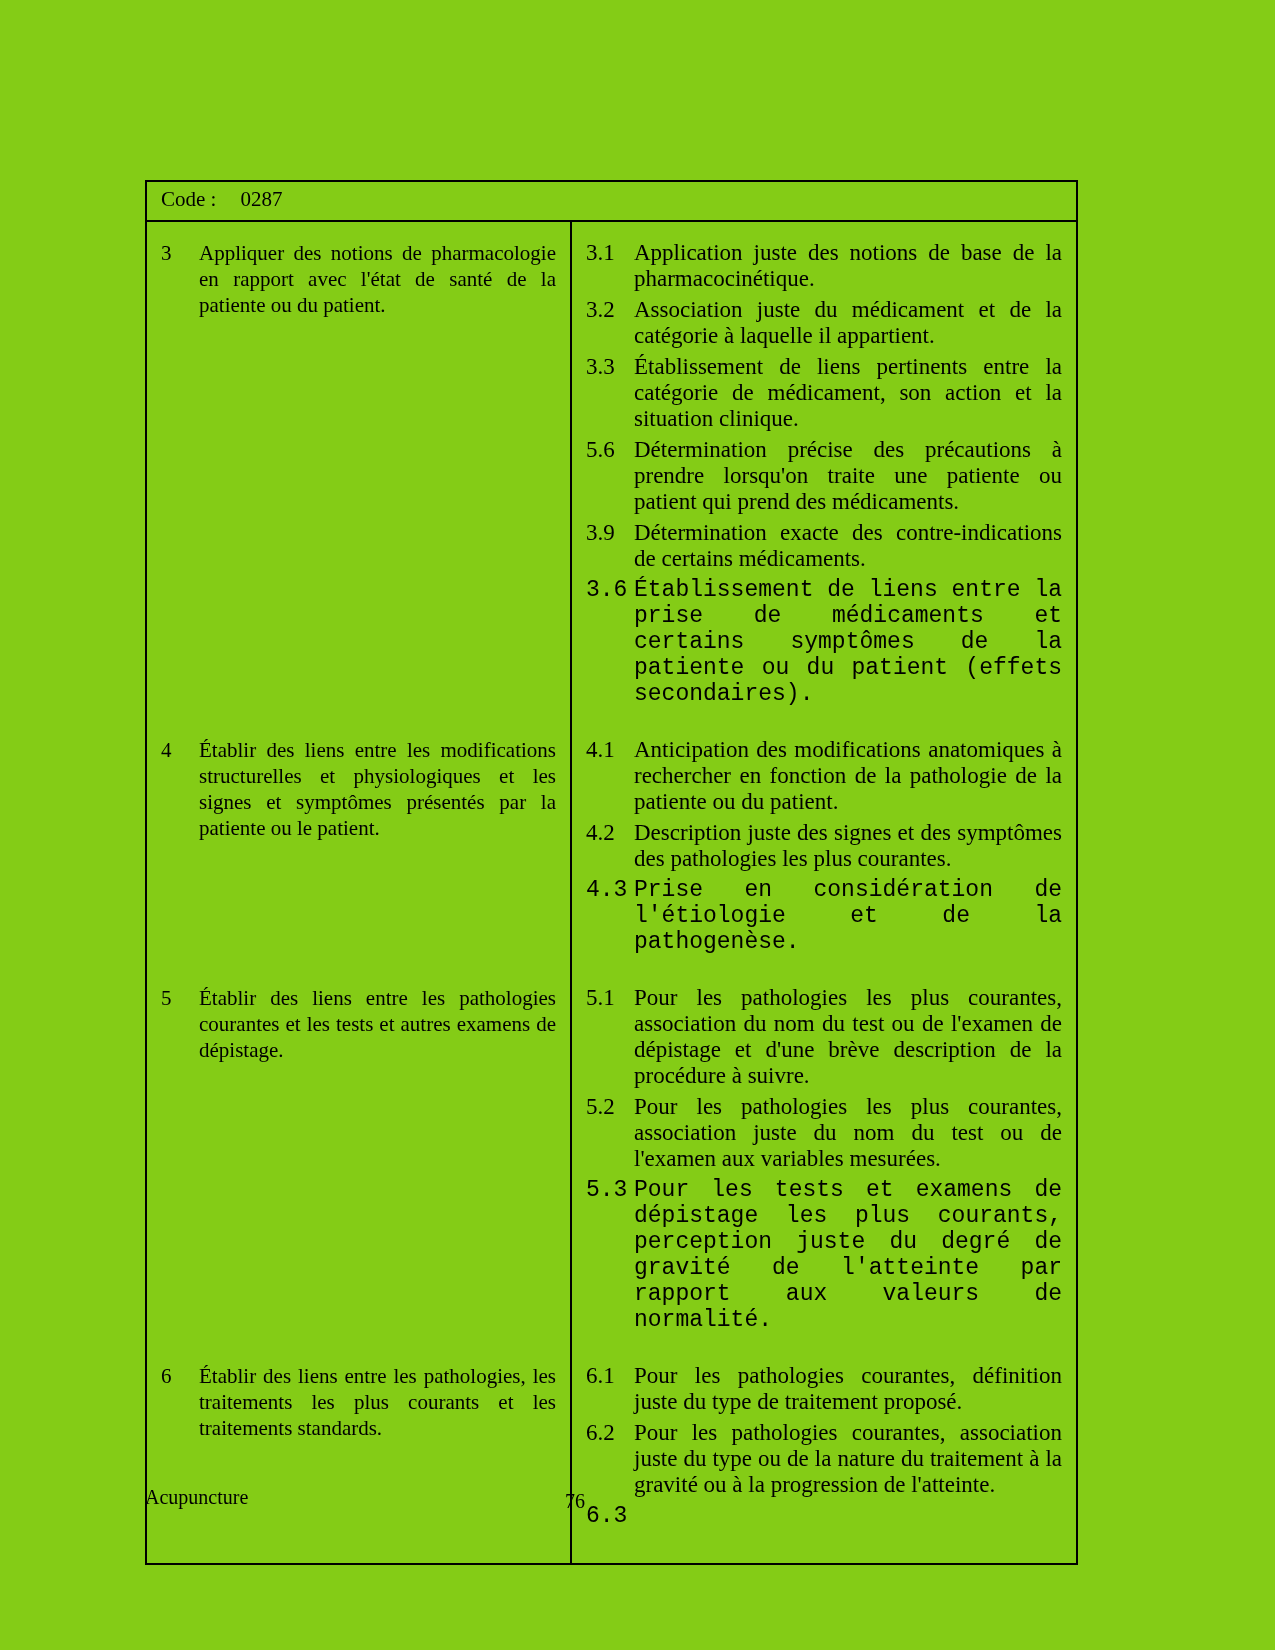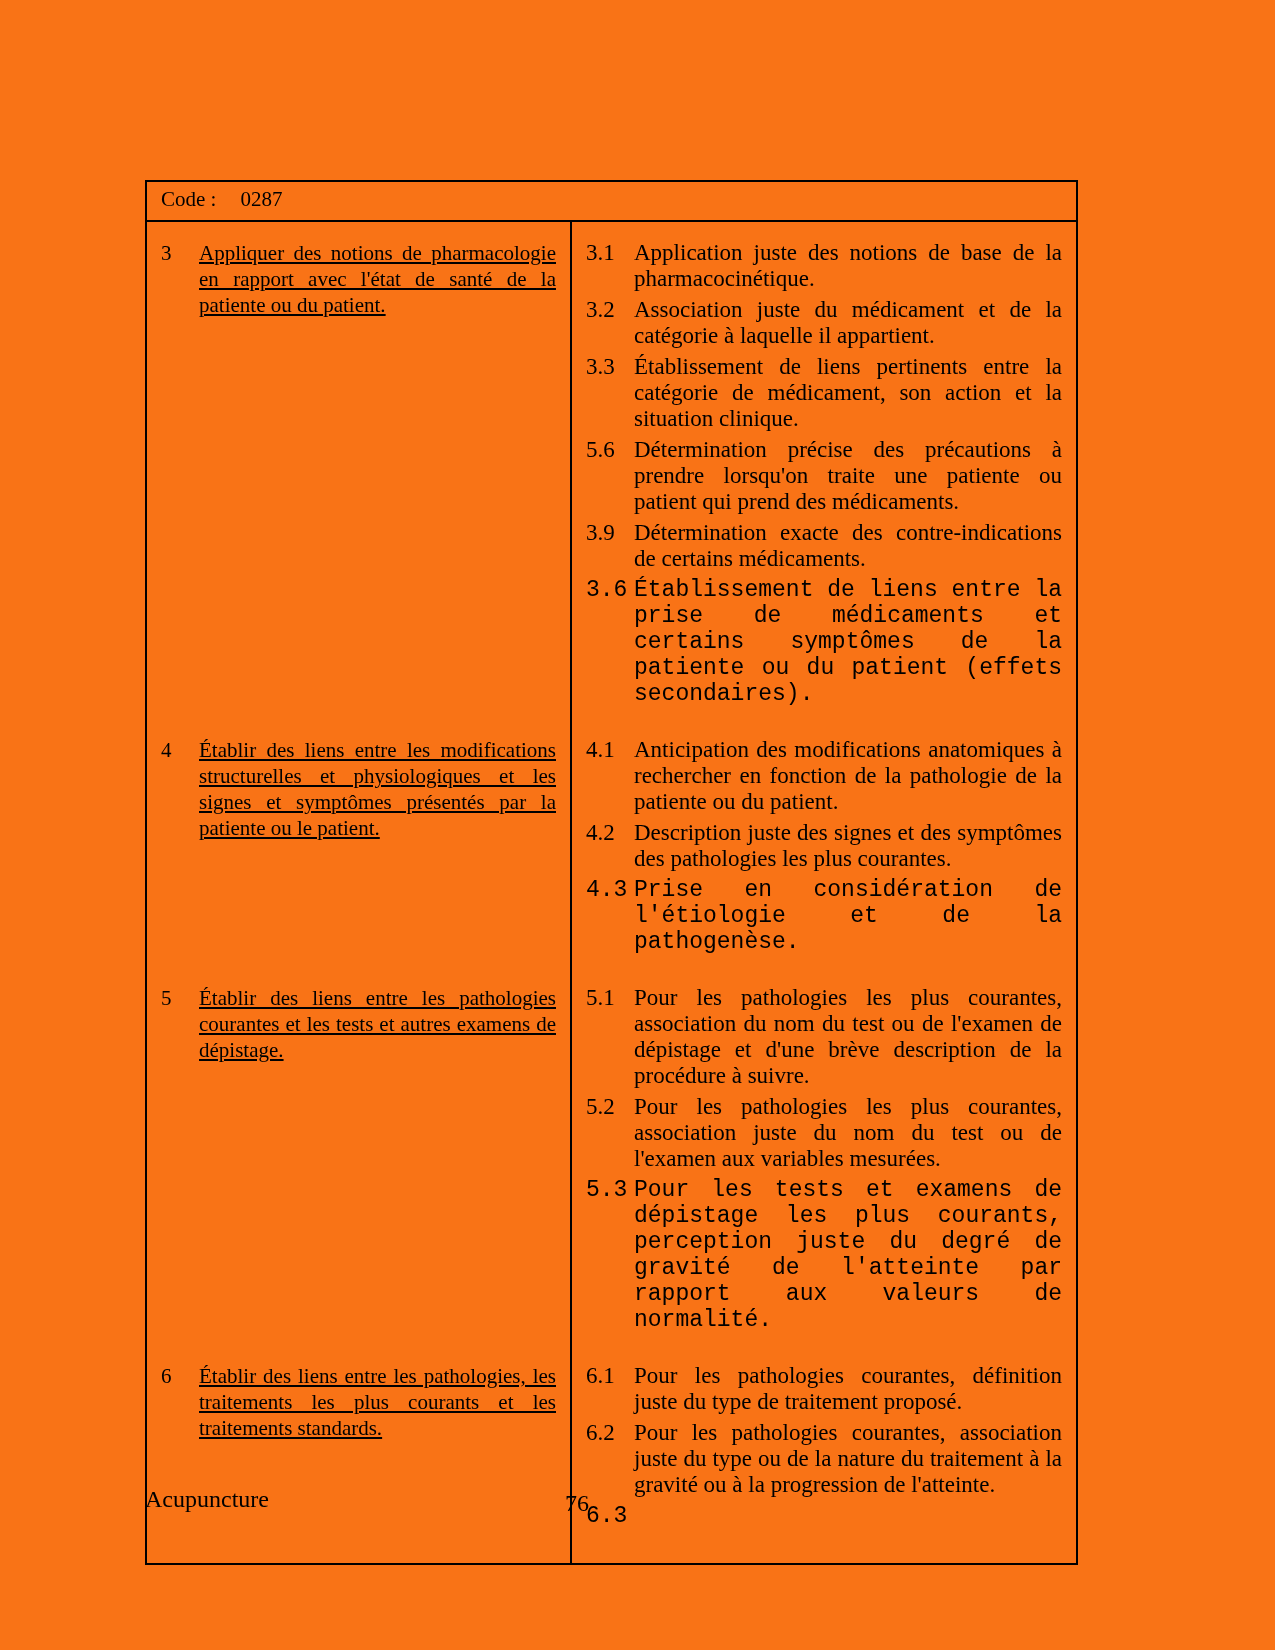--- a/index.html
+++ b/index.html
@@ -1,21 +1,21 @@
 <!DOCTYPE html>
 <html><head>
 <meta charset="utf-8">
 <style>
   * { margin: 0; padding: 0; box-sizing: border-box; }
   html, body { background: #e8e8e8; }
   .page {
     width: 1275px;
     height: 1650px;
     margin: 0 auto;
-    background: #f97316;
+    background: #84cc16;
     position: relative;
     font-family: "Liberation Serif", "DejaVu Serif", serif;
     color: #000;
     overflow: hidden;
   }
   .doc-table {
     position: absolute;
     left: 145px;
     top: 180px;
     width: 933px;
@@ -38,36 +38,36 @@
   .right-cell { flex: 1; }
   .obj-row:first-child .cell { padding-top: 18px; }
   .obj-row + .obj-row .cell { padding-top: 30px; }
   .obj-row:last-child .cell { padding-bottom: 34px; }
   .objective {
     display: flex;
     font-size: 21px;
     line-height: 26px;
   }
   .obj-num { width: 38px; flex: none; }
-  .obj-text { flex: 1; text-align: justify; text-decoration: underline; }
+  .obj-text { flex: 1; text-align: justify; }
   .criterion {
     display: flex;
     font-size: 23px;
     line-height: 26px;
     margin-bottom: 5px;
   }
   .criterion:last-child { margin-bottom: 0; font-family: Liberation Mono, monospace; }
   .crit-num { width: 48px; flex: none; }
   .crit-text { flex: 1; text-align: justify; }
   .footer {
     position: absolute;
     top: 1486px;
     left: 145px;
     width: 933px;
-    font-size: 24px;
+    font-size: 20px;
   }
   .footer-page {
     position: absolute;
     left: 420px;
     top: 4px;
   }
 </style>
 </head>
 <body>
 

